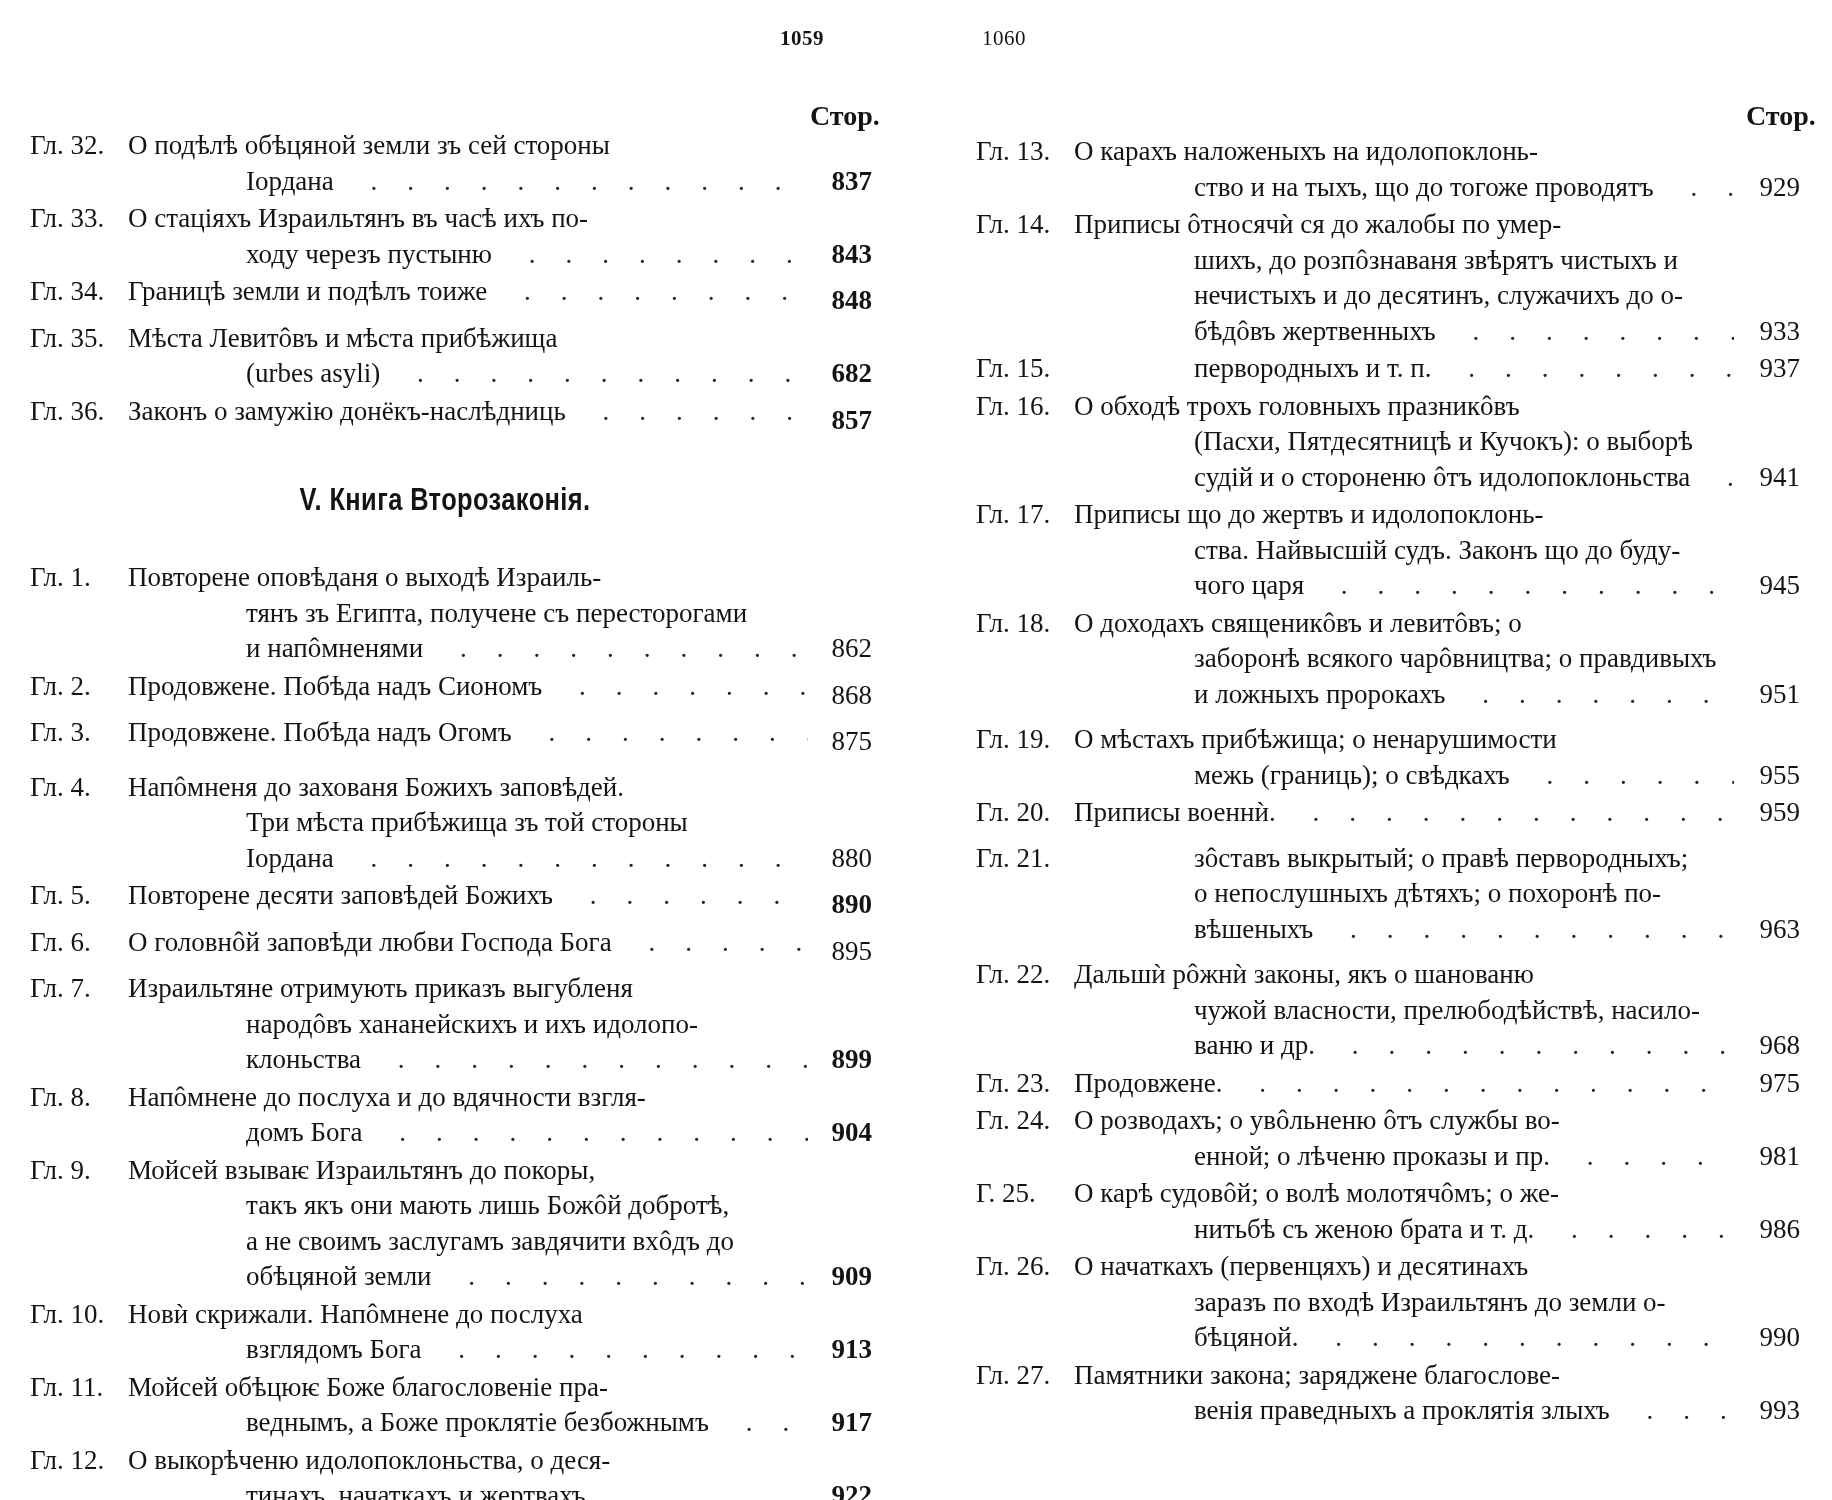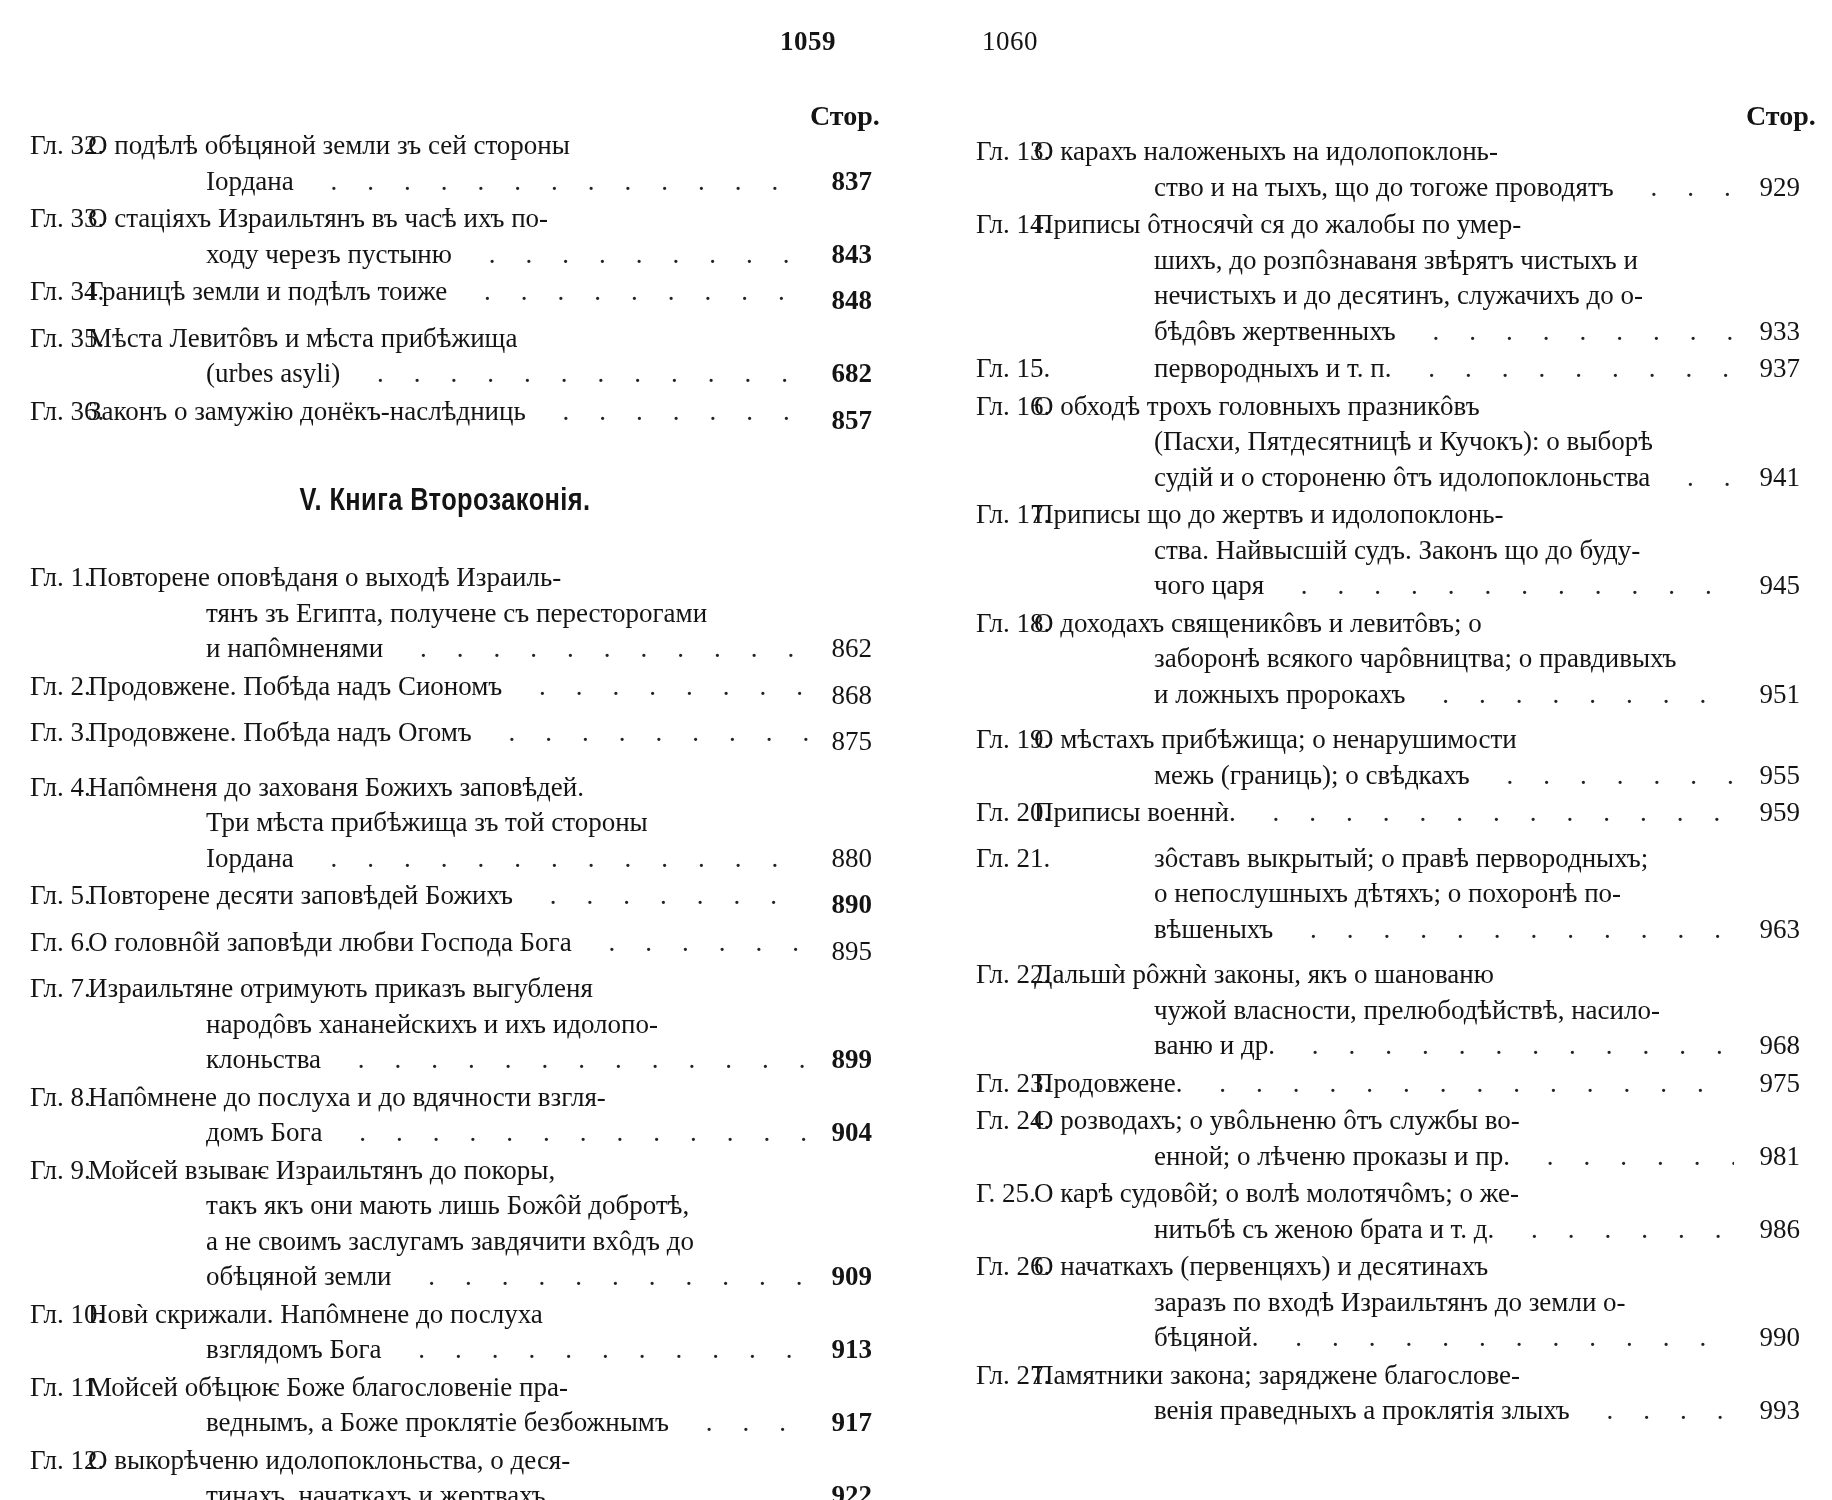--- a/index.html
+++ b/index.html
@@ -7,21 +7,21 @@
     width: 1832px; height: 1500px; position: relative; overflow: hidden;
     font-family: "Liberation Serif", "DejaVu Serif", serif;
     color: #141414;
   }
   .page-col { position: absolute; top: 0; }
   #col-left  { left: 30px;  width: 830px; }
   #col-right { left: 976px; width: 830px; }
 
   .page-number {
     position: absolute; top: 26px;
-    font-size: 27px; font-weight: bold; letter-spacing: 0.5px;
+    font-size: 21px; font-weight: bold; letter-spacing: 0.5px;
   }
   #col-left .page-number  { left: 750px; }
   #col-right .page-number { left: 6px; font-weight: normal; }
 
   .stor-label {
     position: absolute; top: 100px;
     font-size: 28px; font-weight: bold;
   }
   #col-left .stor-label  { left: 780px; }
   #col-right .stor-label { left: 770px; }
@@ -34,21 +34,21 @@
   .toc-entry {
     display: grid;
     grid-template-columns: 58px 720px 70px;
     font-size: 27px; line-height: 35.5px;
     margin-bottom: 2px;
   }
   #col-right .toc-entry { grid-template-columns: 58px 700px 72px; }
   .toc-entry.spaced { margin-top: 10px; }
 
   .entry-label { grid-column: 1; white-space: nowrap; }
-  .entry-body  { grid-column: 2; }
+  .entry-body  { grid-column: 2; margin-left: 40px; }
   .entry-line  { white-space: nowrap; overflow: hidden; }
   .entry-line.indent { padding-left: 118px; }
   #col-right .entry-line.indent { padding-left: 120px; }
   .entry-line .leader { letter-spacing: 30px; color: #222; }
   .entry-page {
     grid-column: 3; align-self: end; text-align: right;
     padding-right: 6px;
   }
   #col-left .entry-page { font-weight: bold; margin-top: 9px; }
   #col-left .entry-page.light { font-weight: normal; }

